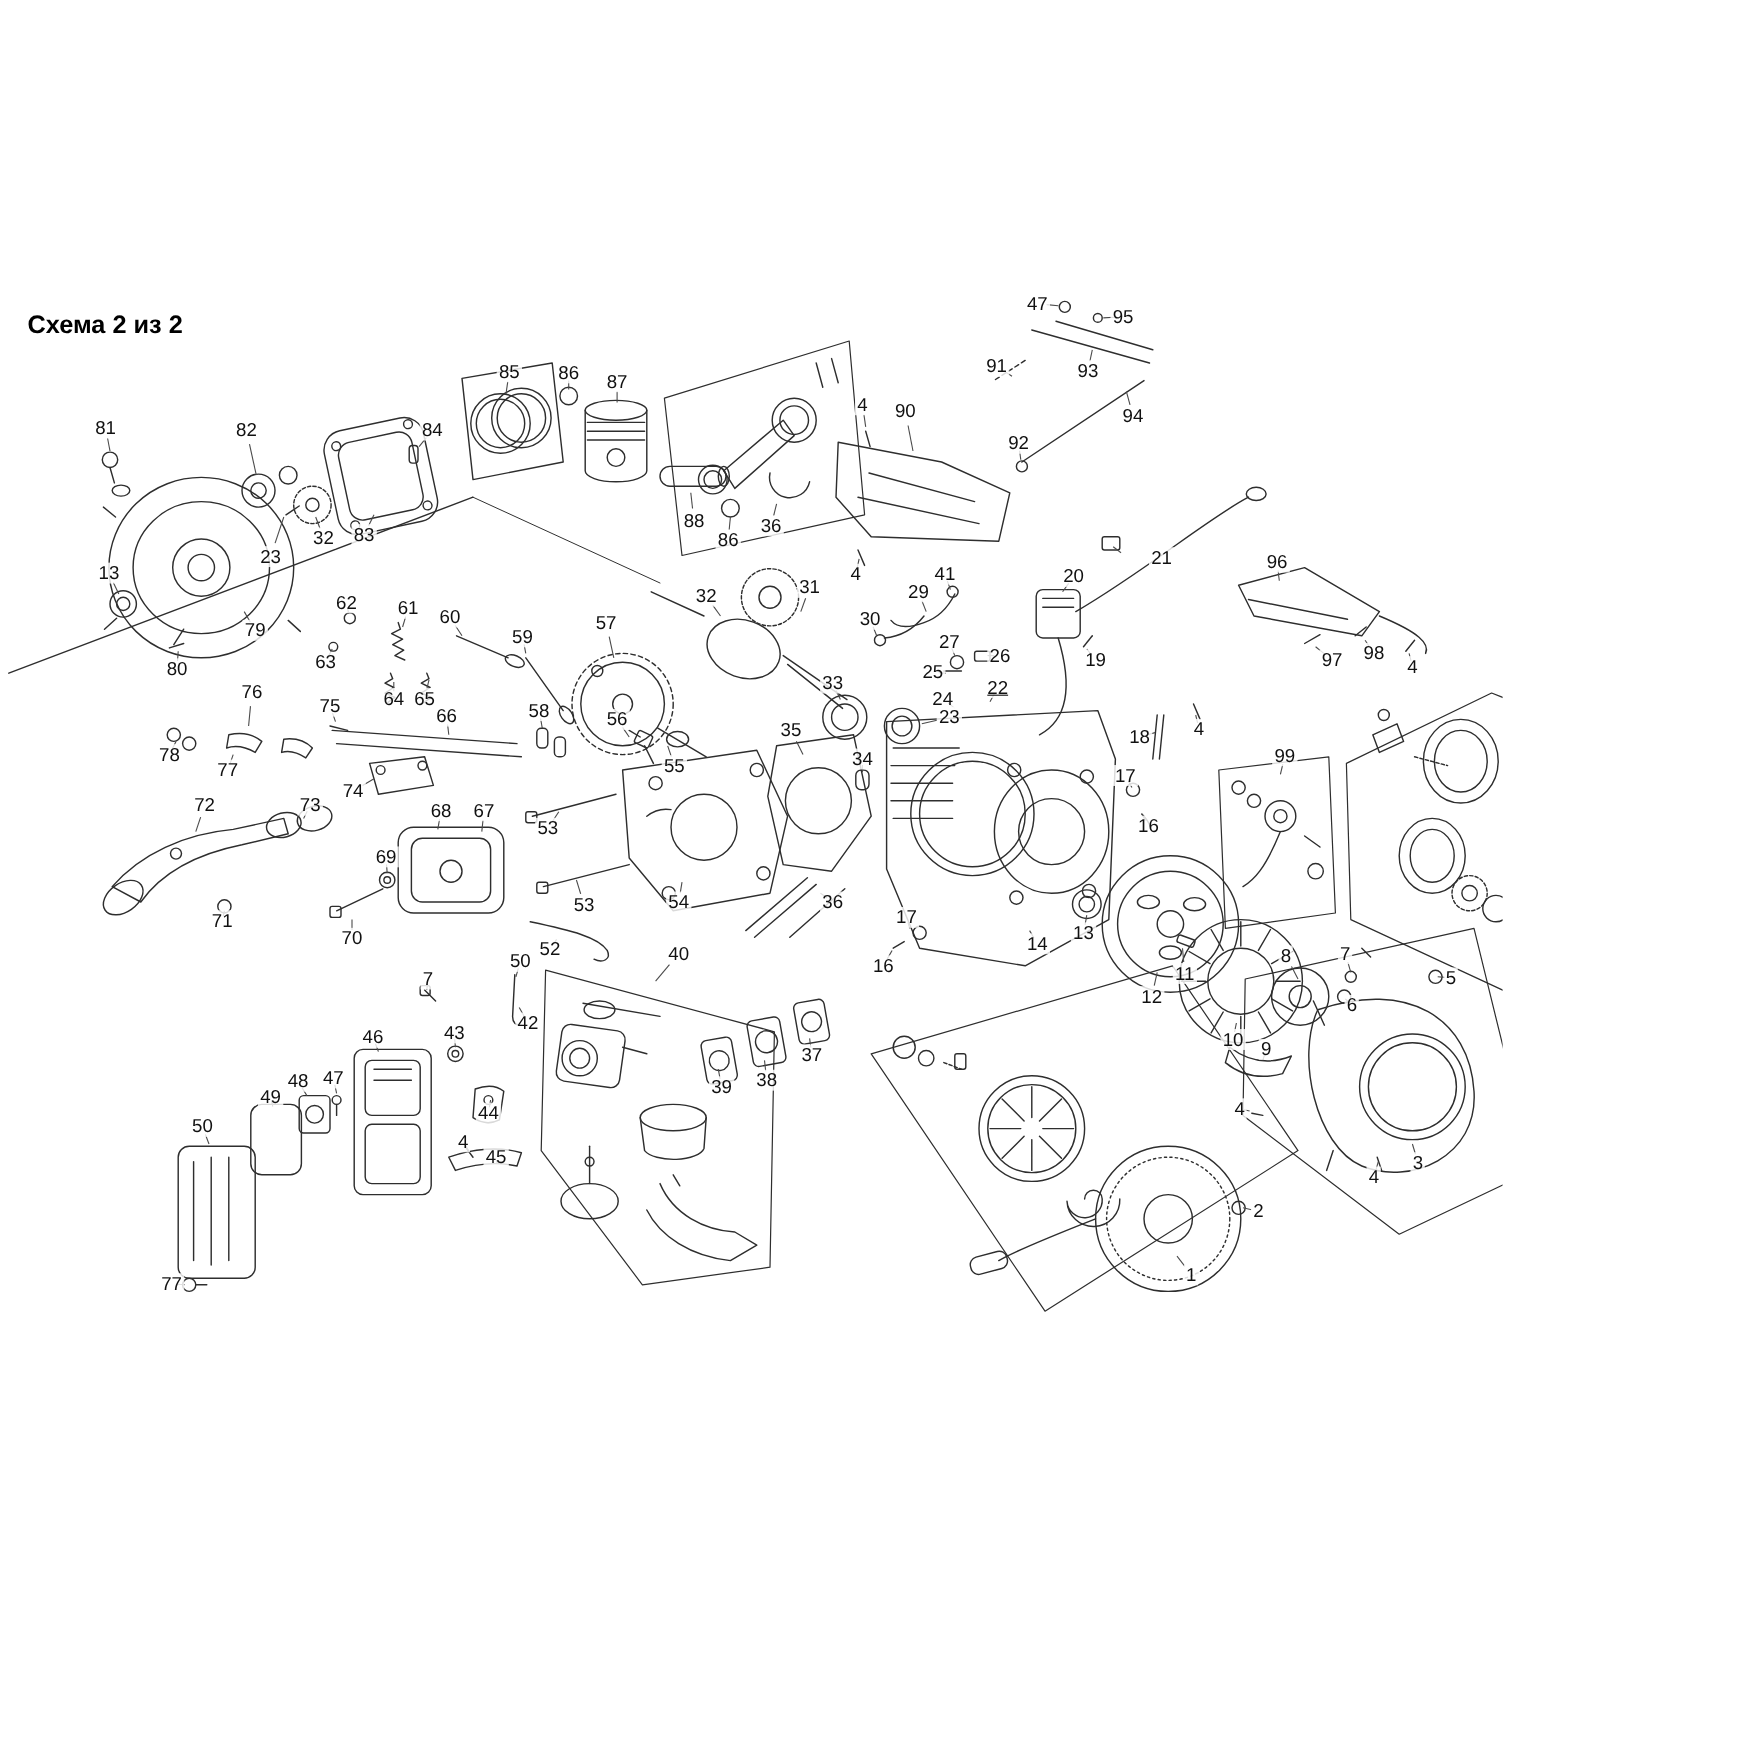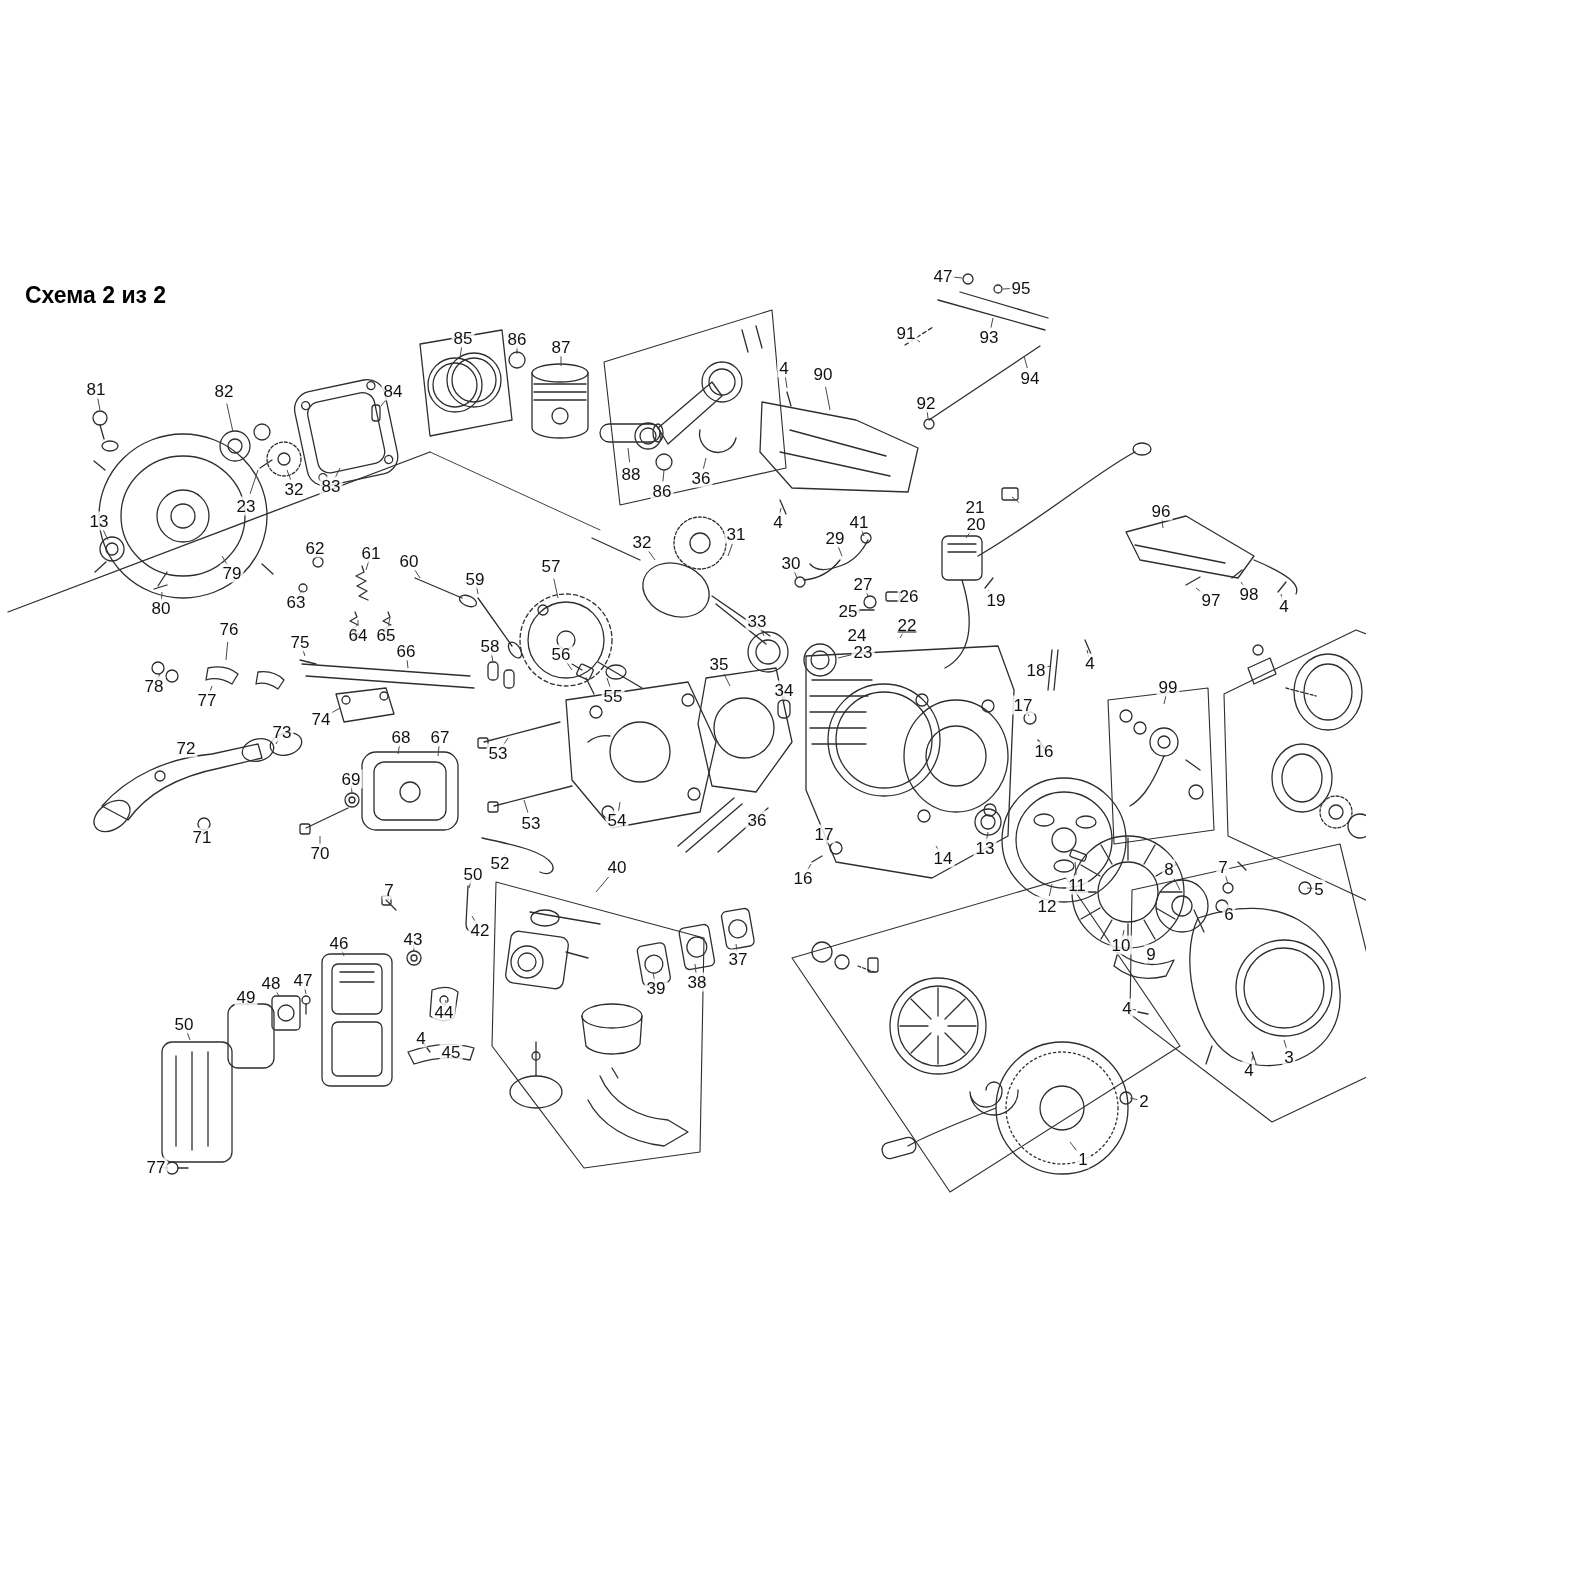--- a/index.html
+++ b/index.html
@@ -563,21 +563,21 @@
       <div class="part-label" style="left: 823px; top: 374px;">90</div>
       <div class="part-label" style="left: 1030px; top: 378px;">94</div>
       <div class="part-label" style="left: 926px; top: 403px;">92</div>
       <div class="part-label" style="left: 631px; top: 474px;">88</div>
       <div class="part-label" style="left: 662px; top: 491px;">86</div>
       <div class="part-label" style="left: 701px; top: 478px;">36</div>
       <div class="part-label" style="left: 246px; top: 506px;">23</div>
       <div class="part-label" style="left: 294px; top: 489px;">32</div>
       <div class="part-label" style="left: 331px; top: 486px;">83</div>
       <div class="part-label" style="left: 99px; top: 521px;">13</div>
-      <div class="part-label" style="left: 975px; top: 507px;">21</div>
+      <div class="part-label" style="left: 1056px; top: 507px;">21</div>
       <div class="part-label" style="left: 859px; top: 522px;">41</div>
       <div class="part-label" style="left: 976px; top: 524px;">20</div>
       <div class="part-label" style="left: 1161px; top: 511px;">96</div>
       <div class="part-label" style="left: 778px; top: 522px;">4</div>
       <div class="part-label" style="left: 232px; top: 573px;">79</div>
       <div class="part-label" style="left: 736px; top: 534px;">31</div>
       <div class="part-label" style="left: 642px; top: 542px;">32</div>
       <div class="part-label" style="left: 835px; top: 538px;">29</div>
       <div class="part-label" style="left: 315px; top: 548px;">62</div>
       <div class="part-label" style="left: 371px; top: 553px;">61</div>
@@ -609,21 +609,21 @@
       <div class="part-label" style="left: 1090px; top: 663px;">4</div>
       <div class="part-label" style="left: 719px; top: 664px;">35</div>
       <div class="part-label" style="left: 154px; top: 686px;">78</div>
       <div class="part-label" style="left: 207px; top: 700px;">77</div>
       <div class="part-label" style="left: 1023px; top: 705px;">17</div>
       <div class="part-label" style="left: 1168px; top: 687px;">99</div>
       <div class="part-label" style="left: 784px; top: 690px;">34</div>
       <div class="part-label" style="left: 613px; top: 696px;">55</div>
       <div class="part-label" style="left: 321px; top: 719px;">74</div>
       <div class="part-label" style="left: 1044px; top: 751px;">16</div>
-      <div class="part-label" style="left: 186px; top: 748px;">72</div>
+      <div class="part-label" style="left: 186px; top: 732px;">72</div>
       <div class="part-label" style="left: 282px; top: 732px;">73</div>
       <div class="part-label" style="left: 401px; top: 737px;">68</div>
       <div class="part-label" style="left: 440px; top: 737px;">67</div>
       <div class="part-label" style="left: 498px; top: 753px;">53</div>
       <div class="part-label" style="left: 351px; top: 779px;">69</div>
       <div class="part-label" style="left: 617px; top: 820px;">54</div>
       <div class="part-label" style="left: 757px; top: 820px;">36</div>
       <div class="part-label" style="left: 531px; top: 823px;">53</div>
       <div class="part-label" style="left: 943px; top: 858px;">14</div>
       <div class="part-label" style="left: 985px; top: 848px;">13</div>

